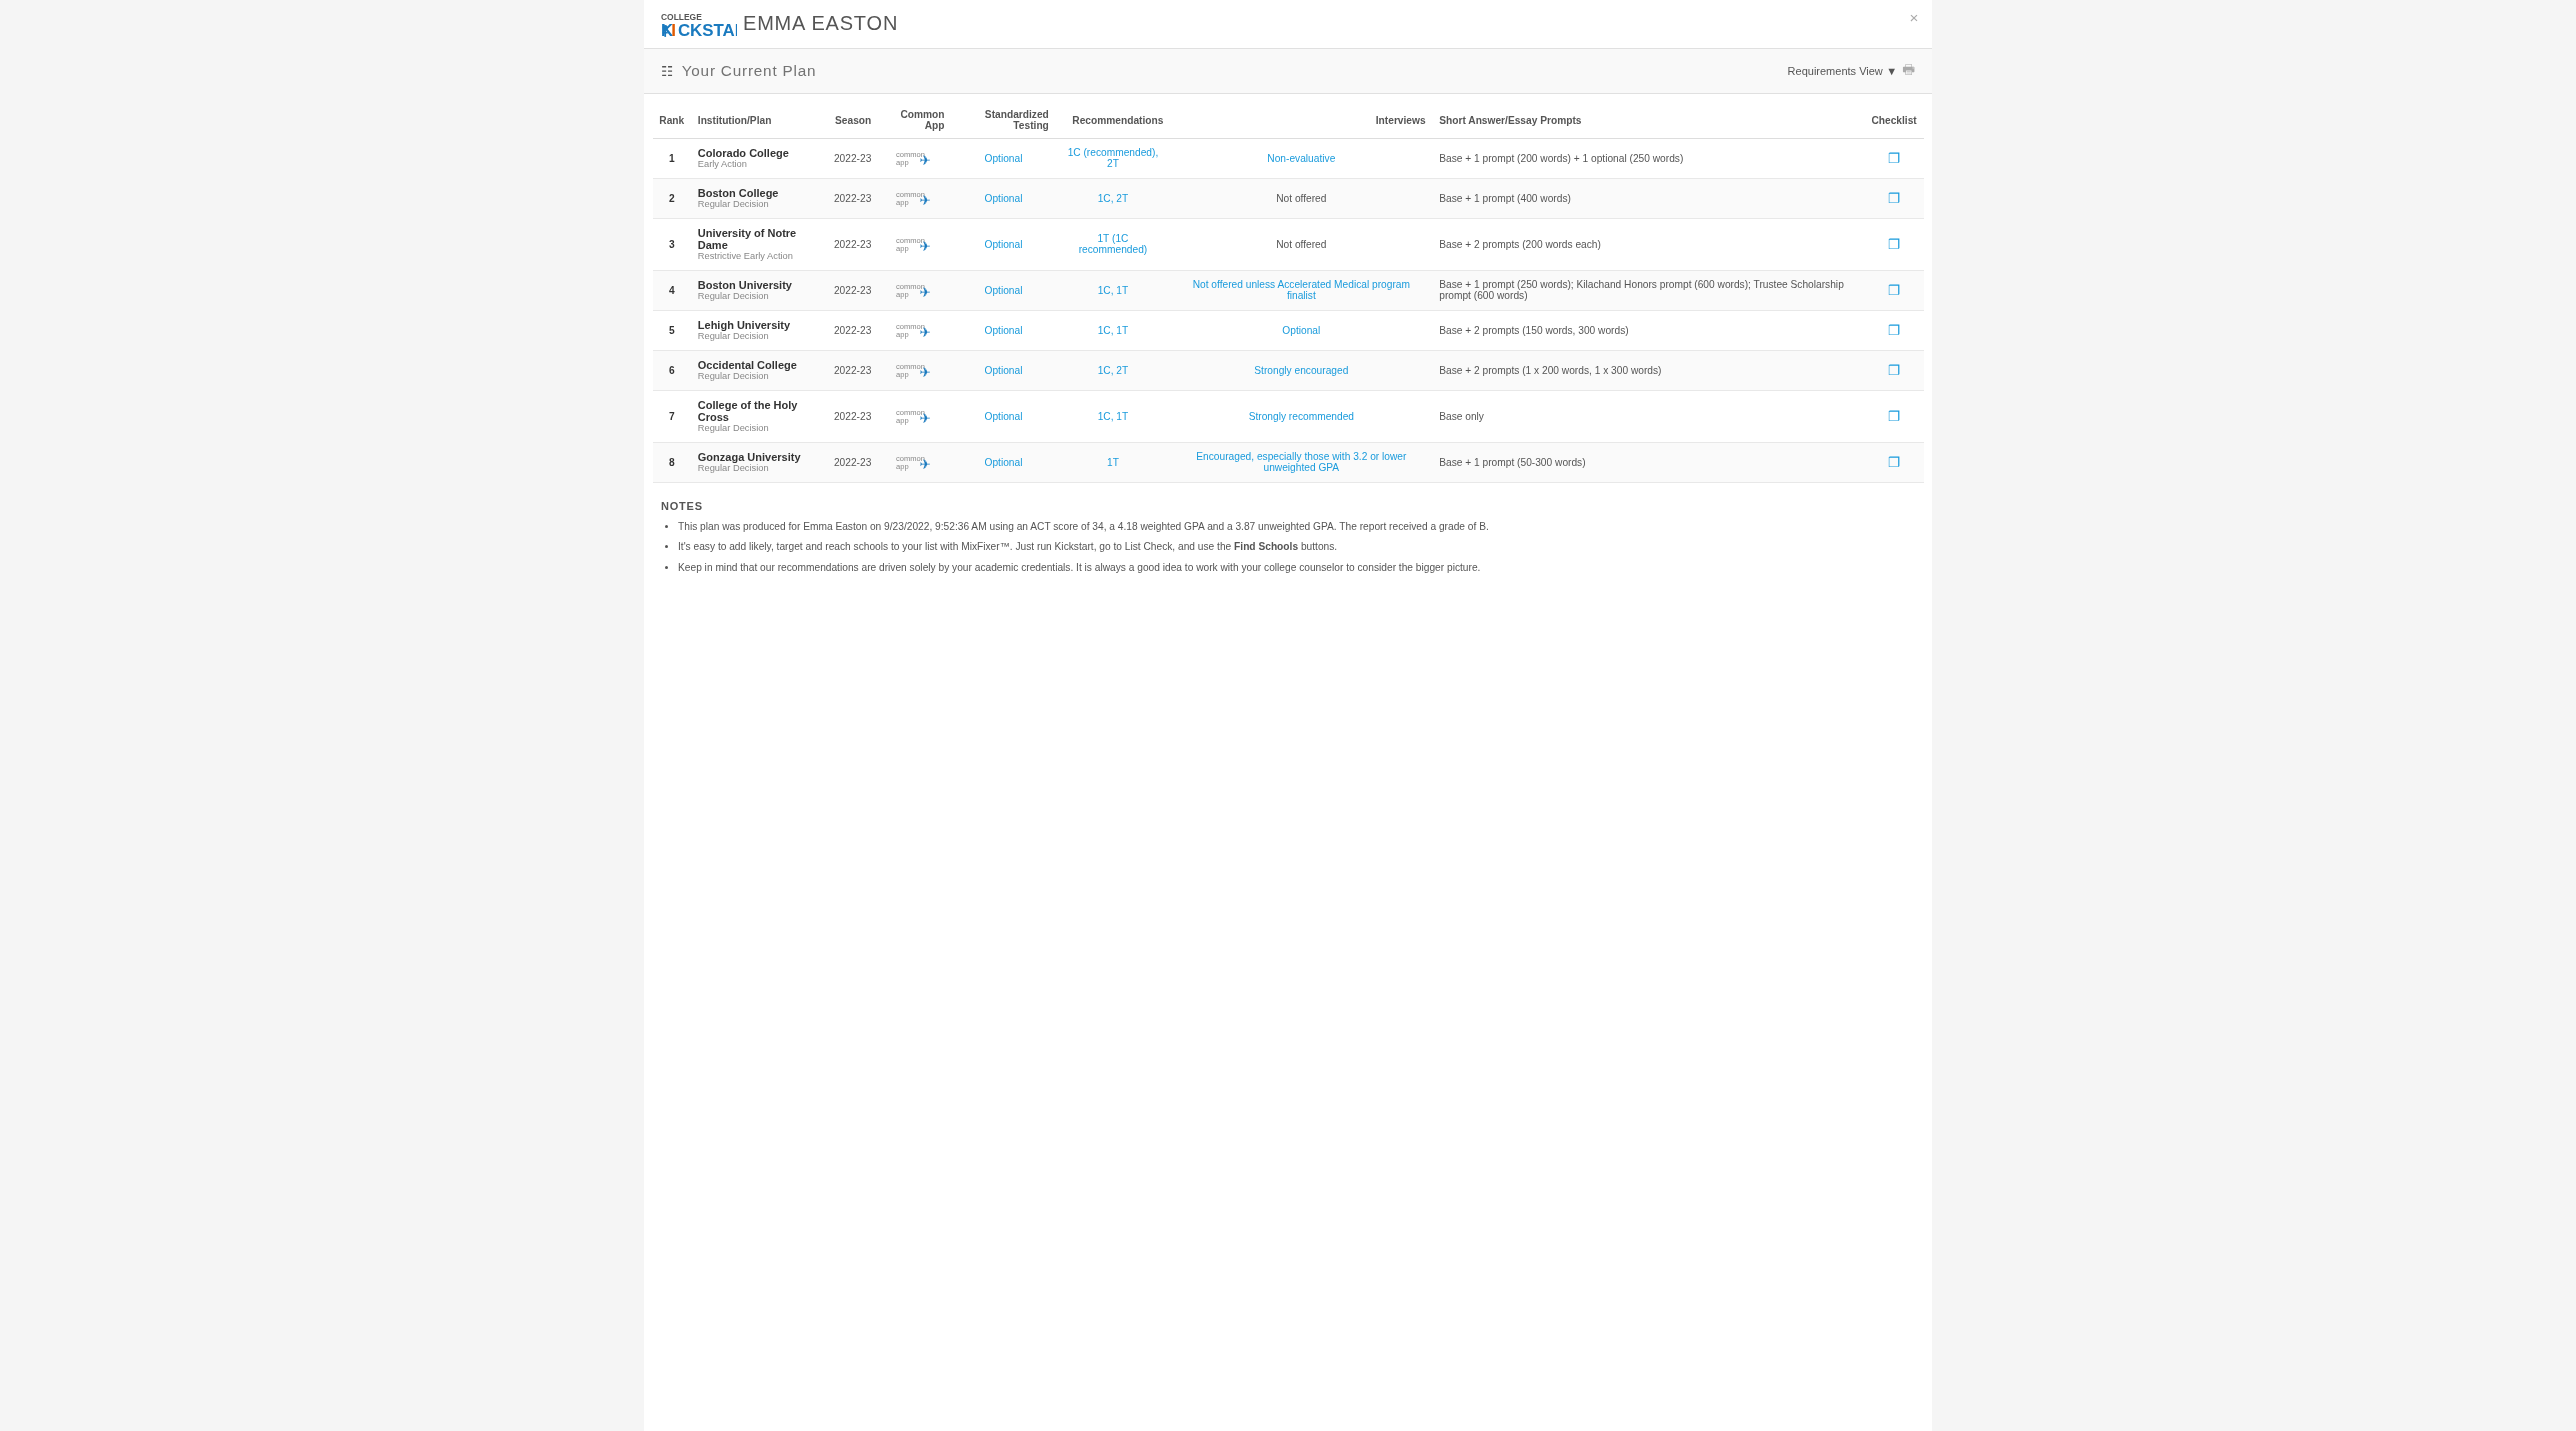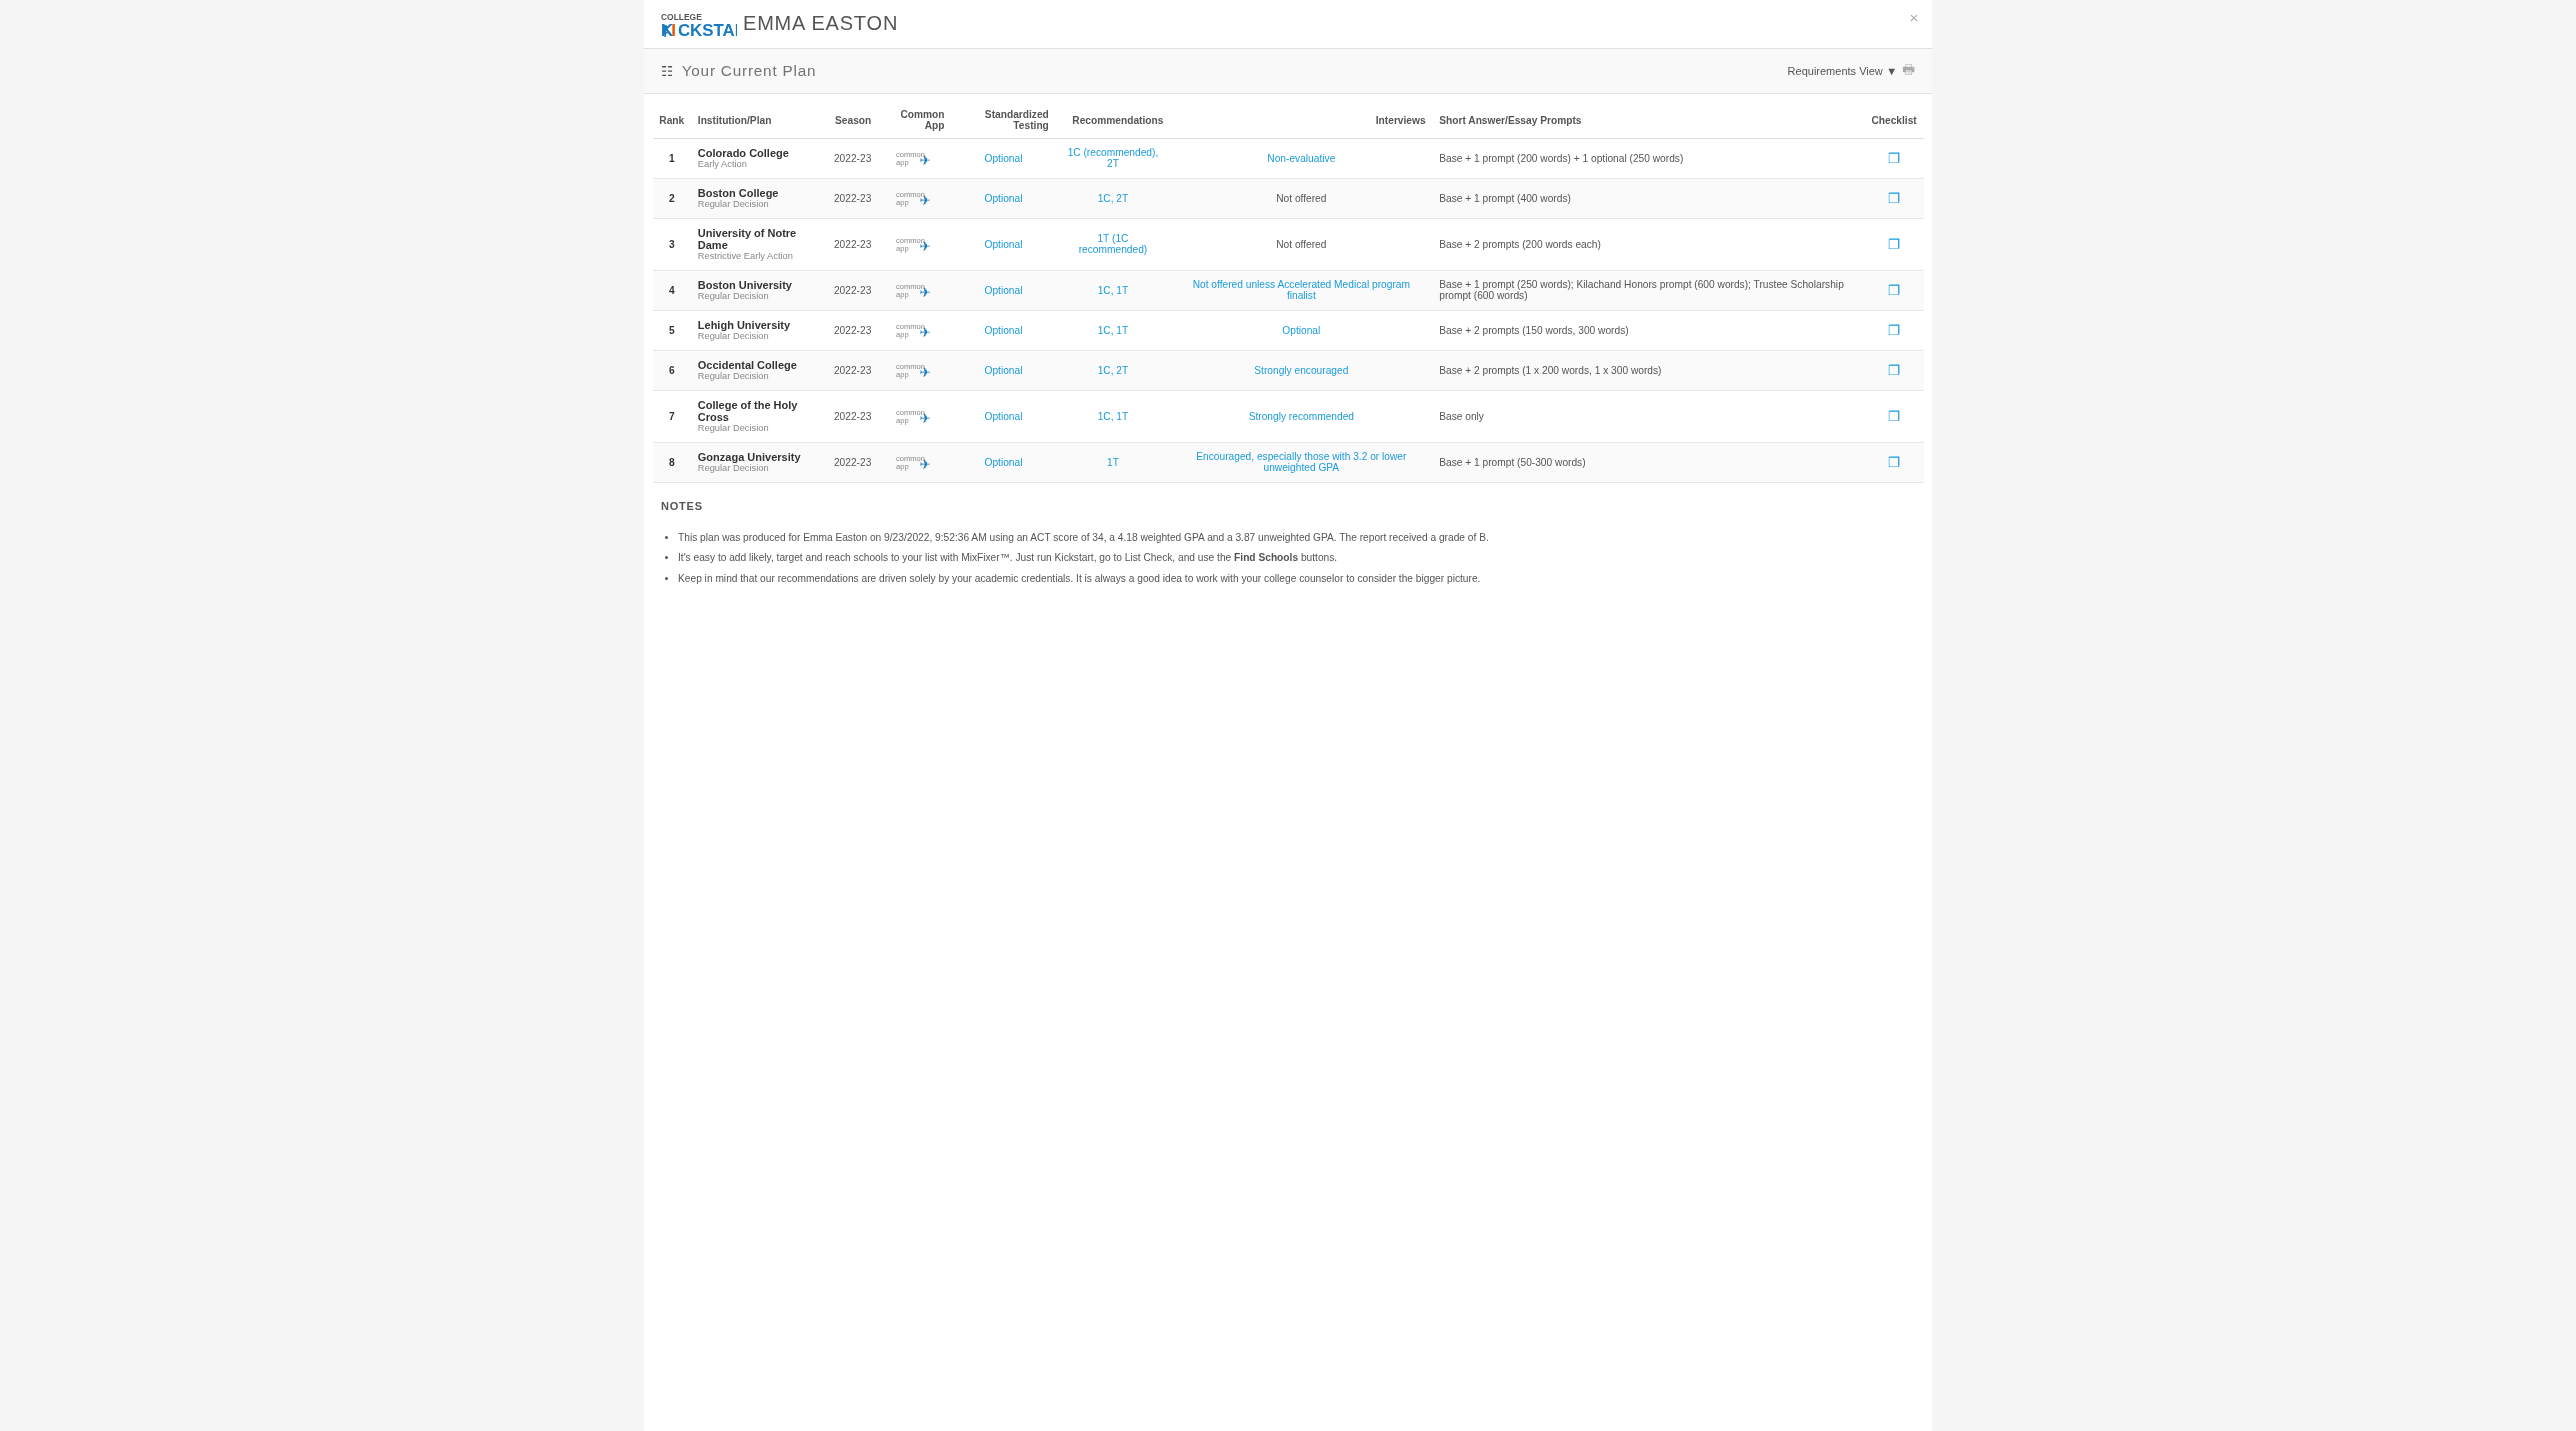--- a/index.html
+++ b/index.html
@@ -168,21 +168,21 @@
       cursor: pointer;
     }
     
     .notes-section {
       padding: 17px 17px;
     }
     .notes-title {
       font-size: 11px;
       font-weight: 700;
       color: #555;
-      margin-bottom: 18px;
+      margin-bottom: 7px;
       letter-spacing: 0.8px;
     }
     .notes-list {
       list-style: disc;
       padding-left: 17px;
     }
     .notes-list li {
       font-size: 10.2px;
       color: #555;
       margin-bottom: 5.1px;

